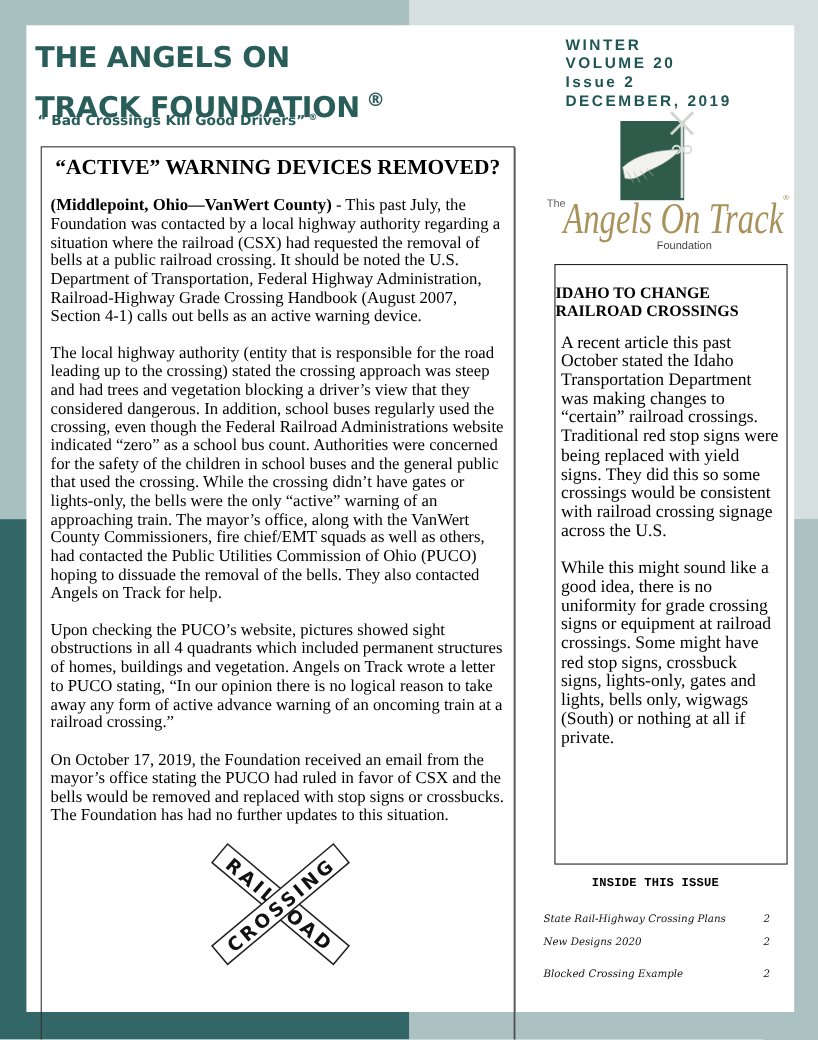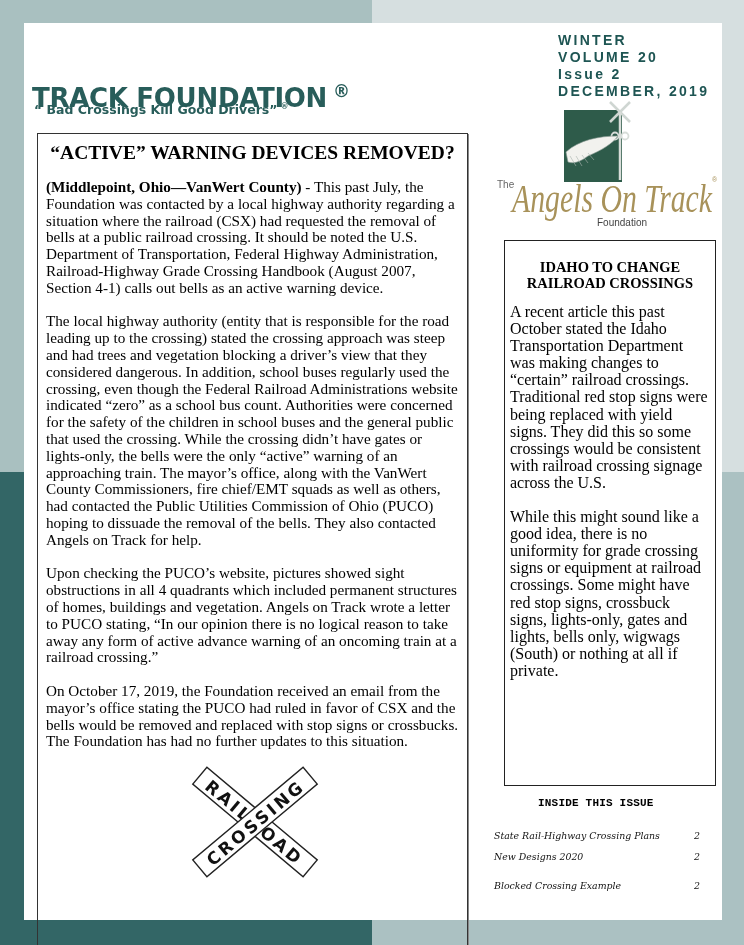--- a/index.html
+++ b/index.html
@@ -12,41 +12,41 @@
   .page { position:absolute; left:24px; top:23px; width:698px; height:897px; background:#fff; }
 
   .title { position:absolute; left:32px; top:34px; font-family:"DejaVu Sans", sans-serif; font-weight:bold;
            color:#285d5a; font-size:26px; line-height:38px; letter-spacing:-0.3px; margin:0; }
   .title sup { font-size:17px; vertical-align:10px; margin-left:6px; }
   .tagline { position:absolute; left:34px; top:102px; font-family:"DejaVu Sans", sans-serif; font-weight:bold;
              color:#285d5a; font-size:12.5px; margin:0; }
   .tagline sup { font-size:8px; vertical-align:5px; margin-left:3px; }
 
   .issue { position:absolute; left:514px; top:32px; font-family:"Liberation Sans", sans-serif; font-weight:bold;
-           color:#1e5553; font-size:14px; line-height:17px; letter-spacing:2.3px;margin-left:44px; }
+           color:#1e5553; font-size:14px; line-height:17px; letter-spacing:2.3px; }
   .issue div { margin:0; }
 
   .logo { position:absolute; left:484px; top:100px; width:236px; height:138px; }
 
   .main-box { position:absolute; left:37px; top:133px; width:431px; height:885px; border:1.5px solid #333;
               box-sizing:border-box; box-shadow:1px 1px 0 #888; }
   .main-headline { font-family:"Liberation Serif", serif; font-weight:bold; font-size:19.5px; text-align:center;
                    margin:8px 0 0 0; color:#000; }
   .article { font-family:Liberation Serif, serif; font-size:15.2px; line-height:16.8px; color:#000;
              margin:0 0 0 8px; width:415px; }
   .article p { margin:0 0 16.8px 0; }
   .article p:first-child { margin-top:15px; }
   .article b { font-weight:bold; }
 
   .crossbuck { position:absolute; left:190px; top:762px; width:130px; height:120px; }
 
   .side-box { position:absolute; left:504px; top:240px; width:212px; height:546px; border:1.5px solid #222;
               box-sizing:border-box; }
   .side-headline { font-family:"Liberation Serif", serif; font-weight:bold; font-size:14.5px; line-height:16px;
-                   text-align:center; margin:18px 0 0 0; }
+                   margin:18px 0 0 0; }
   .side-text { font-family:"Liberation Serif", serif; font-size:16px; line-height:17.1px; margin:0 0 0 5px;
                width:200px; }
   .side-text p { margin:0 0 17px 0; }
   .side-text p:first-child { margin-top:12px; }
   .side-text .bold { font-weight:bold; }
 
   .inside-title { position:absolute; left:538px; top:797px; font-family:Liberation Mono, monospace;
                   font-weight:bold; font-size:11px; letter-spacing:0.2px; }
   .toc { position:absolute; left:494px; top:830px; width:206px; font-family:"DejaVu Serif", serif;
          font-style:italic; font-size:9.4px; color:#111; }
@@ -56,21 +56,21 @@
 <body>
 
 <div class="bg bg-tl"></div>
 <div class="bg bg-bl"></div>
 <div class="bg bg-tr"></div>
 <div class="bg bg-br"></div>
 
 <div class="page"></div>
 
 <h1 class="title">
-  <br>
+  <span>THE ANGELS ON</span><br>
   <span>TRACK FOUNDATION</span><sup>®</sup>
 </h1>
 <p class="tagline">
   <span>“ Bad Crossings Kill Good Drivers”</span><sup>®</sup>
 </p>
 
 <div class="issue">
   <div>WINTER</div>
   <div>VOLUME 20</div>
   <div>Issue 2</div>

